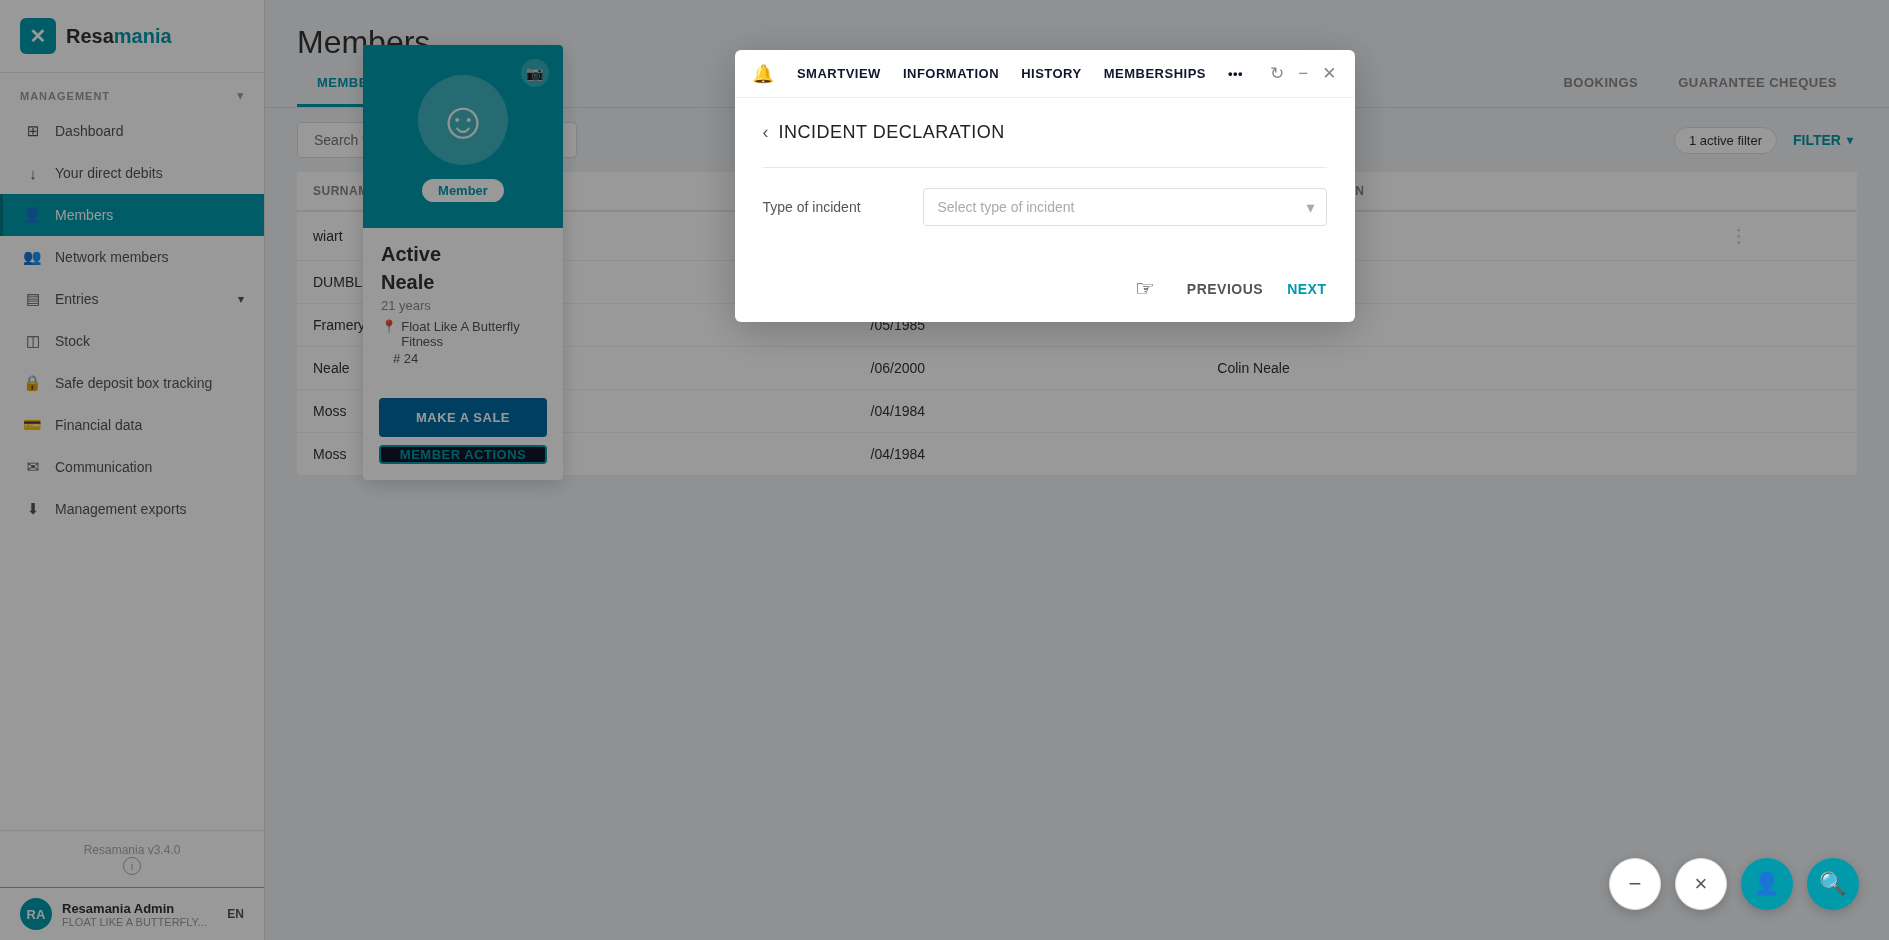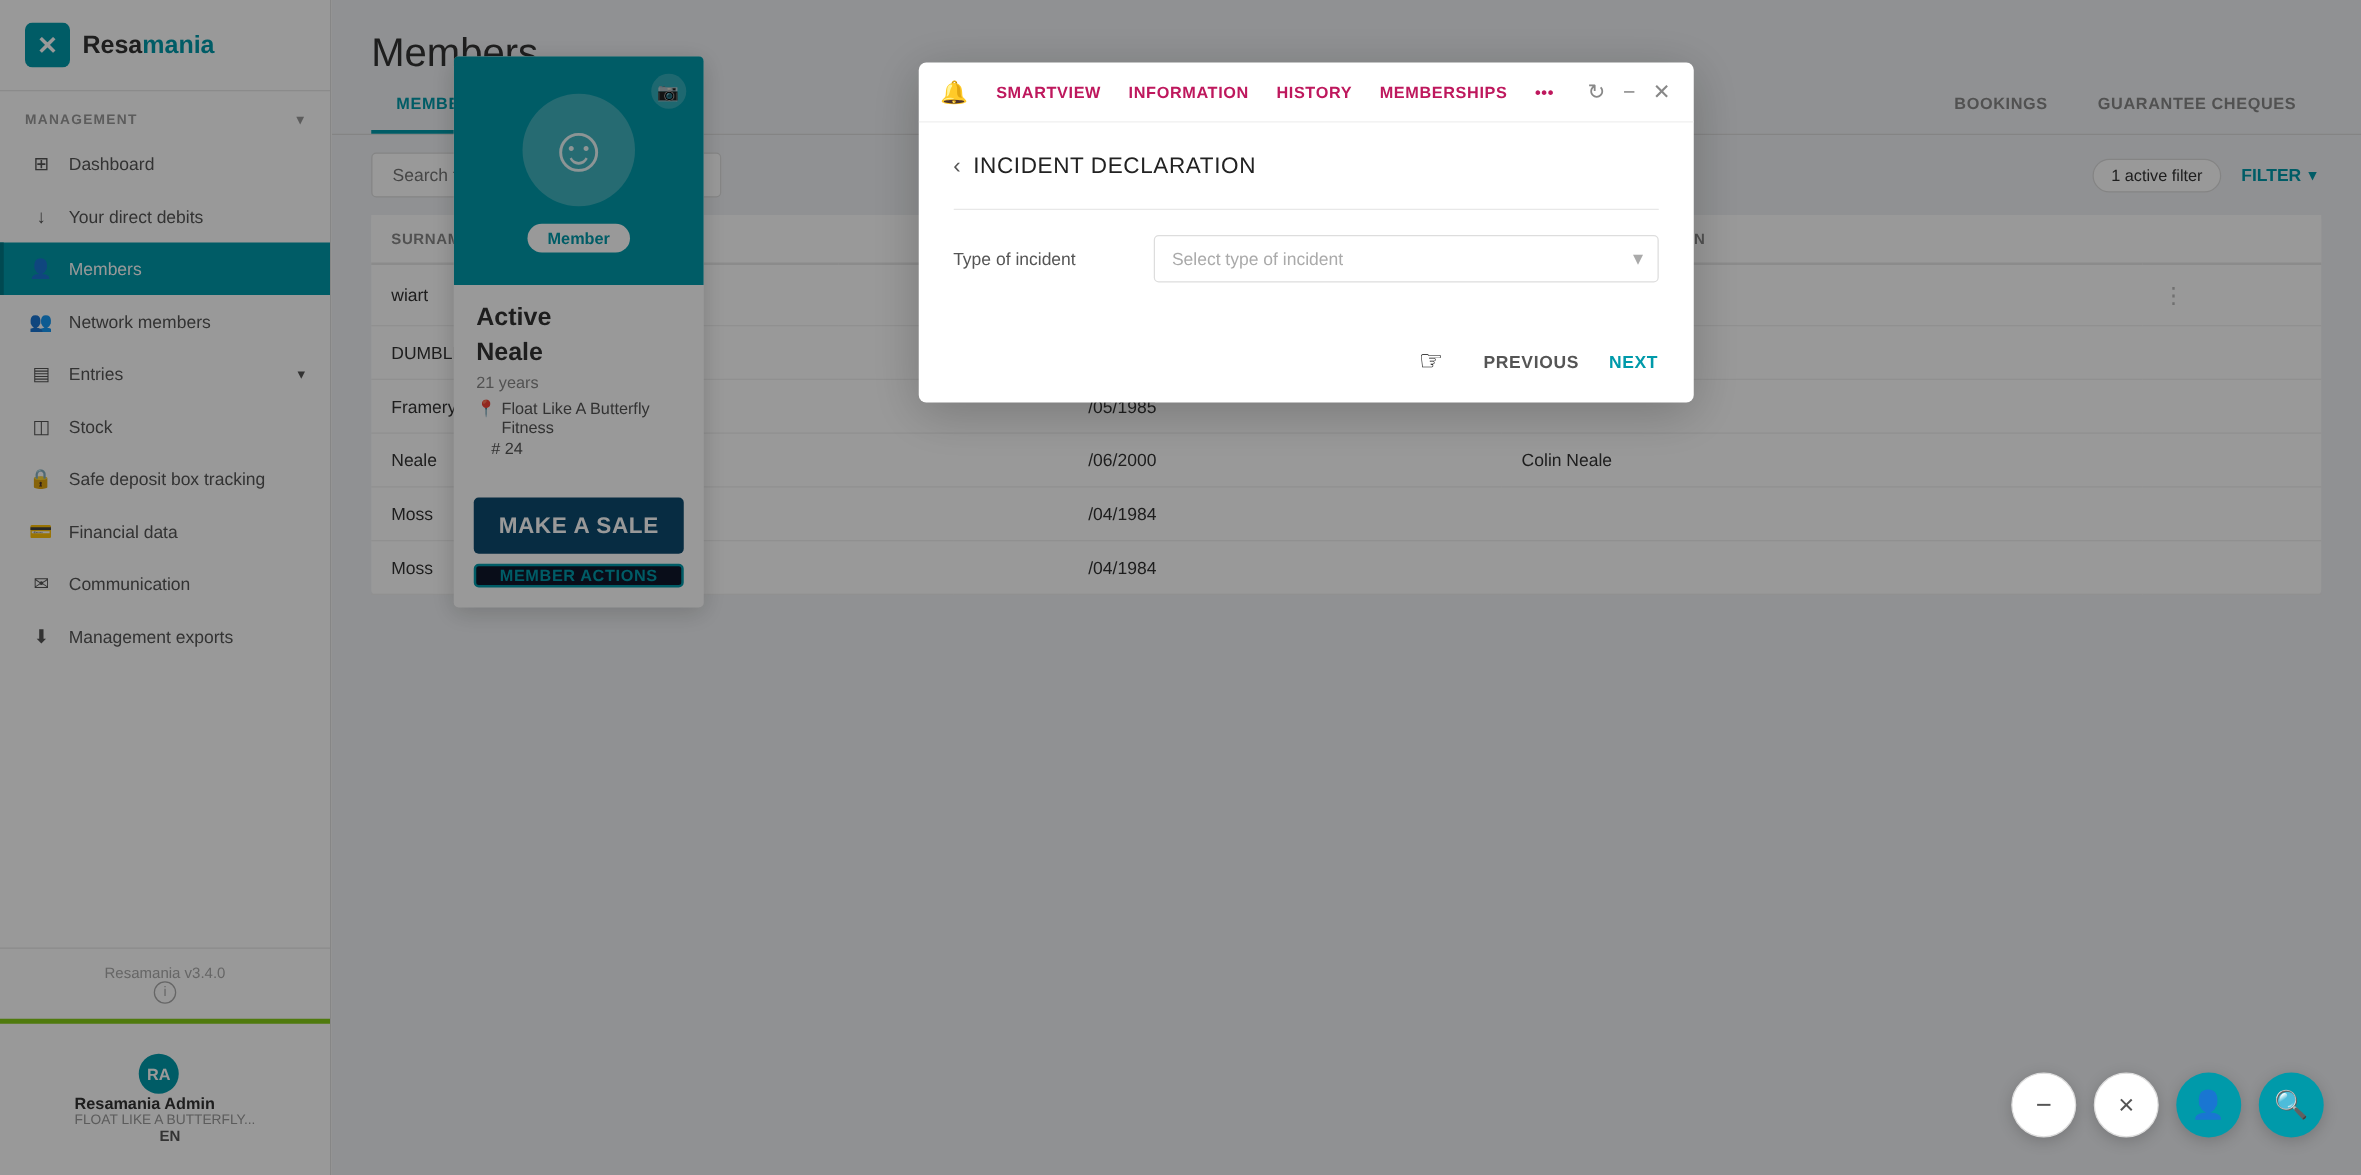--- a/index.html
+++ b/index.html
@@ -24,21 +24,21 @@
     .sidebar-item {
       display: flex; align-items: center; padding: 11px 20px; cursor: pointer;
       font-size: 14px; color: #555; border-left: 3px solid transparent;
       transition: background 0.15s;
     }
     .sidebar-item.active {
       background: #009aaa; color: #fff; border-left: 3px solid #007a88;
     }
     .sidebar-item .icon { width: 20px; height: 20px; margin-right: 12px; display: flex; align-items: center; justify-content: center; font-size: 15px; flex-shrink: 0; }
     .sidebar-bottom { margin-top: auto; padding: 12px 20px; border-top: 1px solid #e8e8e8; font-size: 12px; color: #aaa; display: flex; align-items: center; justify-content: space-between; flex-direction: column; }
-    .sidebar-user { display: flex; align-items: center; padding: 24px 20px; border-top: 4px solid #84cc16; flex-direction: column; }
+    .sidebar-user { display: flex; align-items: center; padding: 10px 20px; border-top: 1px solid #84cc16; }
     .user-avatar-small { width: 32px; height: 32px; border-radius: 50%; background: #009aaa; display: flex; align-items: center; justify-content: center; color: #fff; font-weight: 700; font-size: 13px; margin-right: 10px; flex-shrink: 0; }
     .user-info { flex: 1; }
     .user-name { font-size: 13px; font-weight: 600; color: #333; }
     .user-club { font-size: 11px; color: #999; }
     .lang { font-size: 12px; font-weight: 600; color: #555; margin-left: 8px; }
 
     
     .main { margin-left: 265px; height: 100%; display: flex; flex-direction: column; }
 
     
@@ -110,22 +110,22 @@
       background: rgba(255,255,255,0.2); border-radius: 50%; display: flex; align-items: center; justify-content: center;
       cursor: pointer; font-size: 14px; color: #fff;
     }
     .member-card-body { padding: 14px 18px; overflow-y: auto; max-height: 260px; }
     .member-name { font-size: 20px; font-weight: 700; color: #333; line-height: 1.2; margin-bottom: 4px; }
     .member-age { font-size: 13px; color: #888; margin-bottom: 6px; }
     .member-club { font-size: 13px; color: #555; display: flex; align-items: flex-start; gap: 4px; margin-bottom: 2px; }
     .member-id { font-size: 13px; color: #555; margin-bottom: 8px; margin-left: 12px; }
     .member-card-actions { padding: 10px 16px 16px; display: flex; flex-direction: column; gap: 8px; }
     .btn-make-sale {
-      background: #0c4a6e; color: #fff; border: none; padding: 12px; border-radius: 4px;
-      font-size: 18px; font-weight: 700; cursor: pointer; text-transform: uppercase; letter-spacing: 0.5px; text-align: center;
+      background: #0369a1; color: #fff; border: none; padding: 12px; border-radius: 4px;
+      font-size: 13px; font-weight: 700; cursor: pointer; text-transform: uppercase; letter-spacing: 0.5px; text-align: center;
     }
     .btn-member-actions {
       background: #0f172a; color: #009aaa; border: 2px solid #009aaa; padding: 0; border-radius: 4px;
       font-size: 13px; font-weight: 700; cursor: pointer; text-transform: uppercase; letter-spacing: 0.5px;
     }
 
     
     .modal-overlay {
       position: fixed; left: 0; top: 0; width: 100%; height: 100%;
       background: rgba(0,0,0,0.4); z-index: 200; display: flex; align-items: flex-start; justify-content: center;
@@ -134,21 +134,21 @@
     .modal {
       background: #fff; border-radius: 6px; width: 620px; box-shadow: 0 8px 40px rgba(0,0,0,0.22);
       overflow: hidden; position: relative; margin-left: 200px;
     }
     .modal-topbar {
       display: flex; align-items: center; justify-content: space-between;
       padding: 12px 18px; border-bottom: 1px solid #f0f0f0;
     }
     .modal-topbar-left { display: flex; align-items: center; gap: 22px; }
     .modal-tab {
-      font-size: 13px; font-weight: 600; color: #be185d; cursor: pointer; padding: 4px 0;
+      font-size: 13px; font-weight: 600; color: #0f172a; cursor: pointer; padding: 4px 0;
       text-transform: uppercase; letter-spacing: 0.5px; text-align: center;
     }
     .modal-topbar-right { display: flex; align-items: center; gap: 14px; }
     .modal-icon-btn { background: none; border: none; cursor: pointer; color: #888; font-size: 17px; }
     .modal-body { padding: 24px 28px 20px; }
     .modal-title-bar { display: flex; align-items: center; gap: 10px; margin-bottom: 24px; }
     .back-btn { background: none; border: none; cursor: pointer; color: #555; font-size: 18px; }
     .modal-title { font-size: 18px; font-weight: 400; color: #222; letter-spacing: 0.5px; }
     .modal-divider { height: 1px; background: #e8e8e8; margin-bottom: 20px; }
     .form-row { display: flex; align-items: center; margin-bottom: 20px; }

